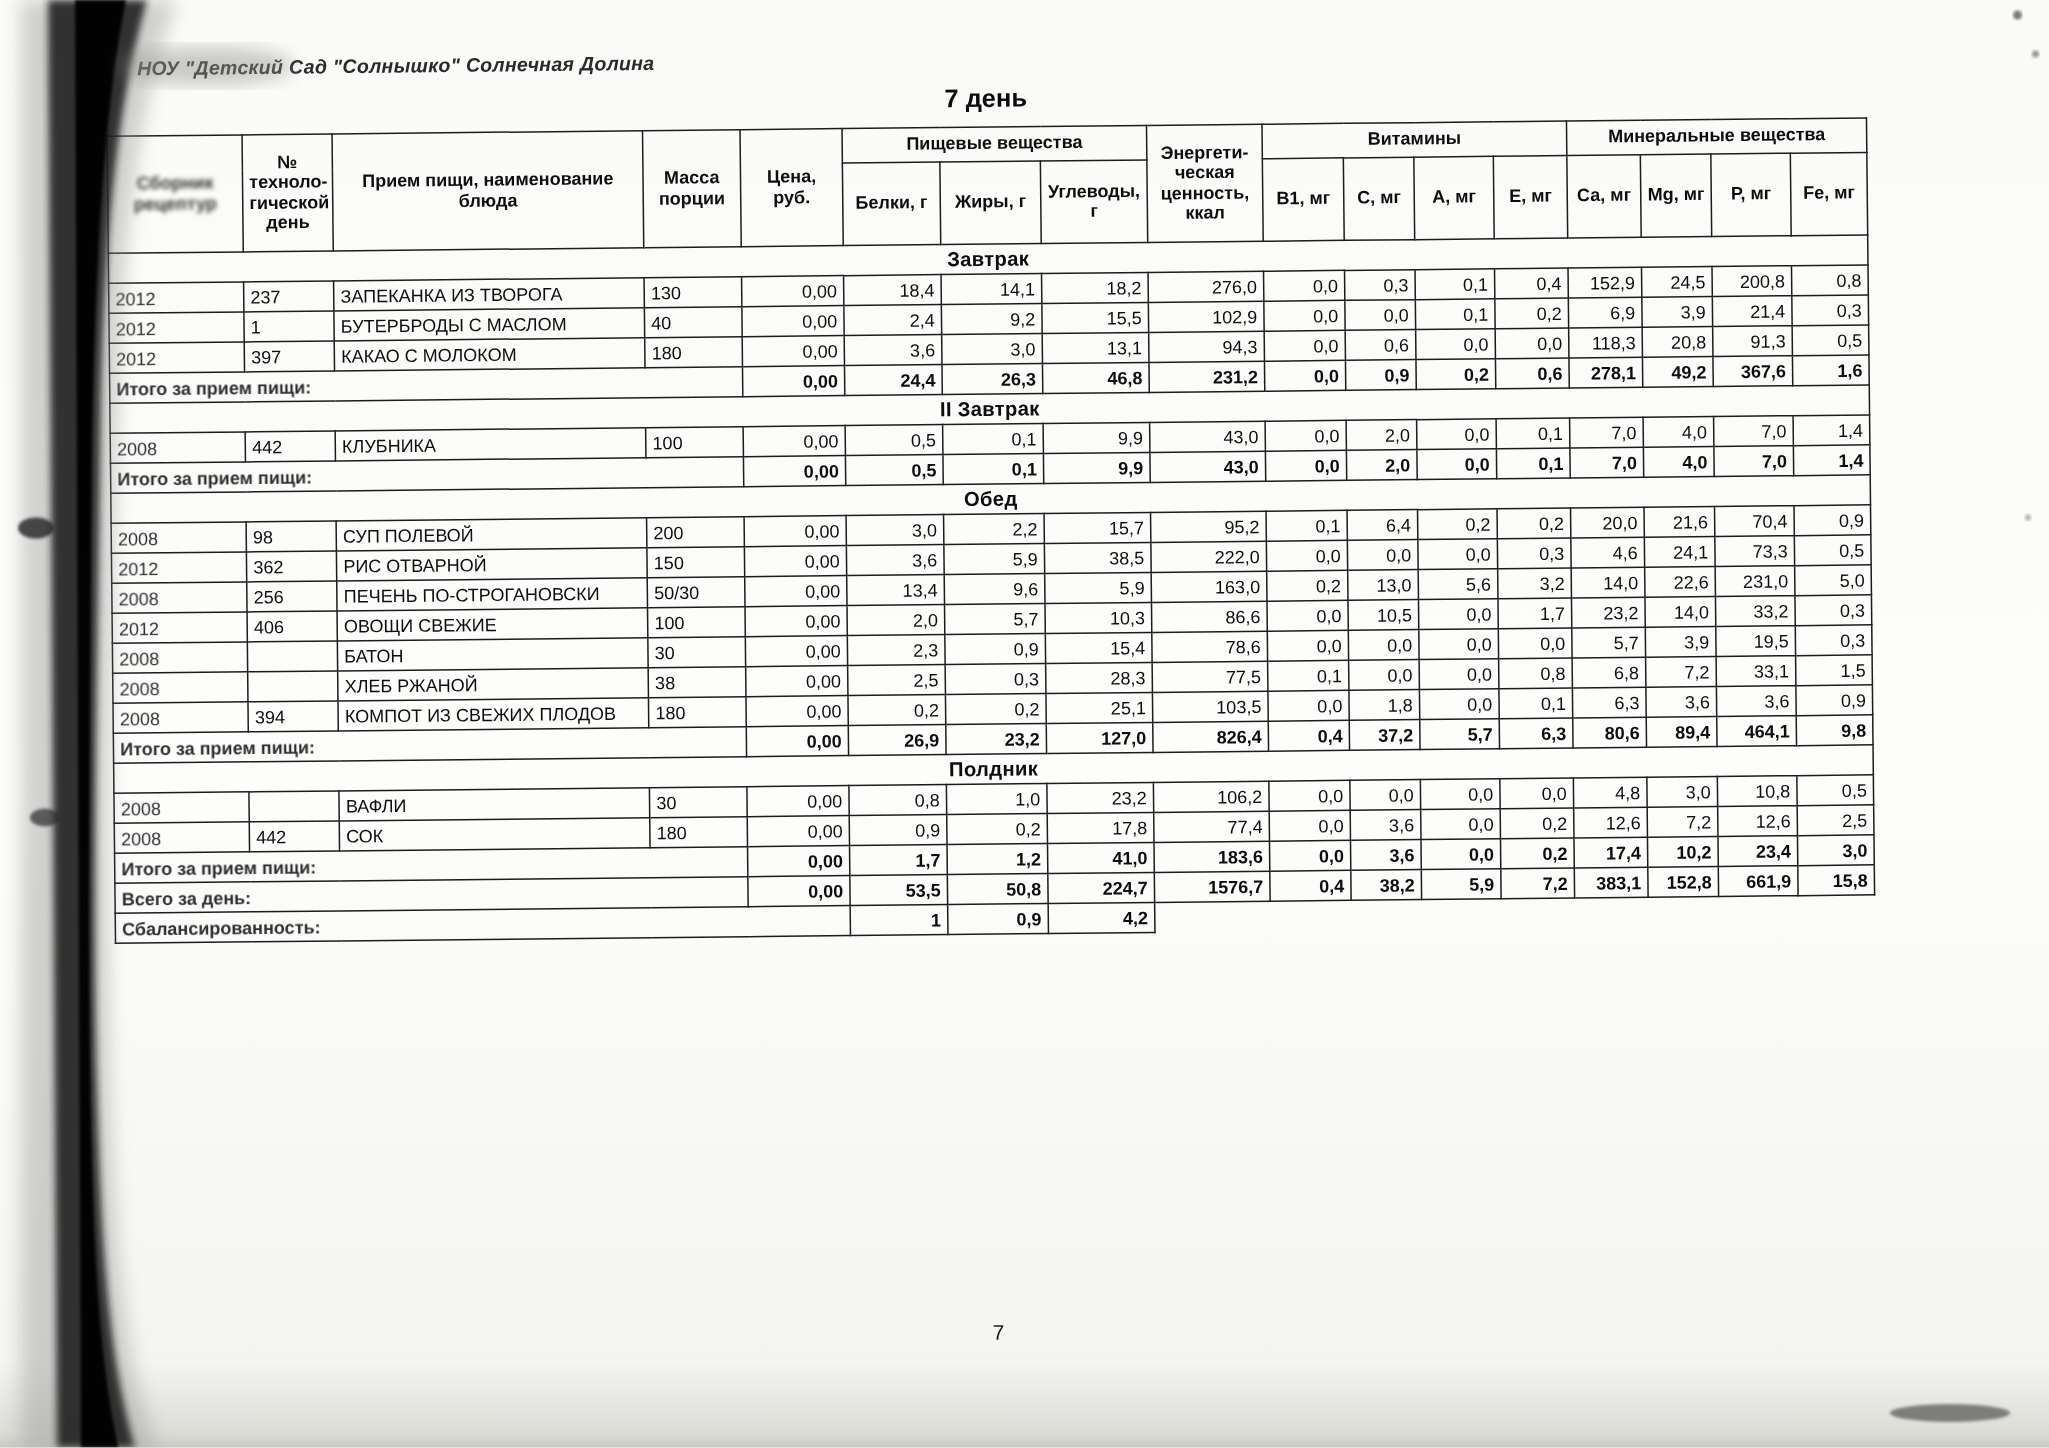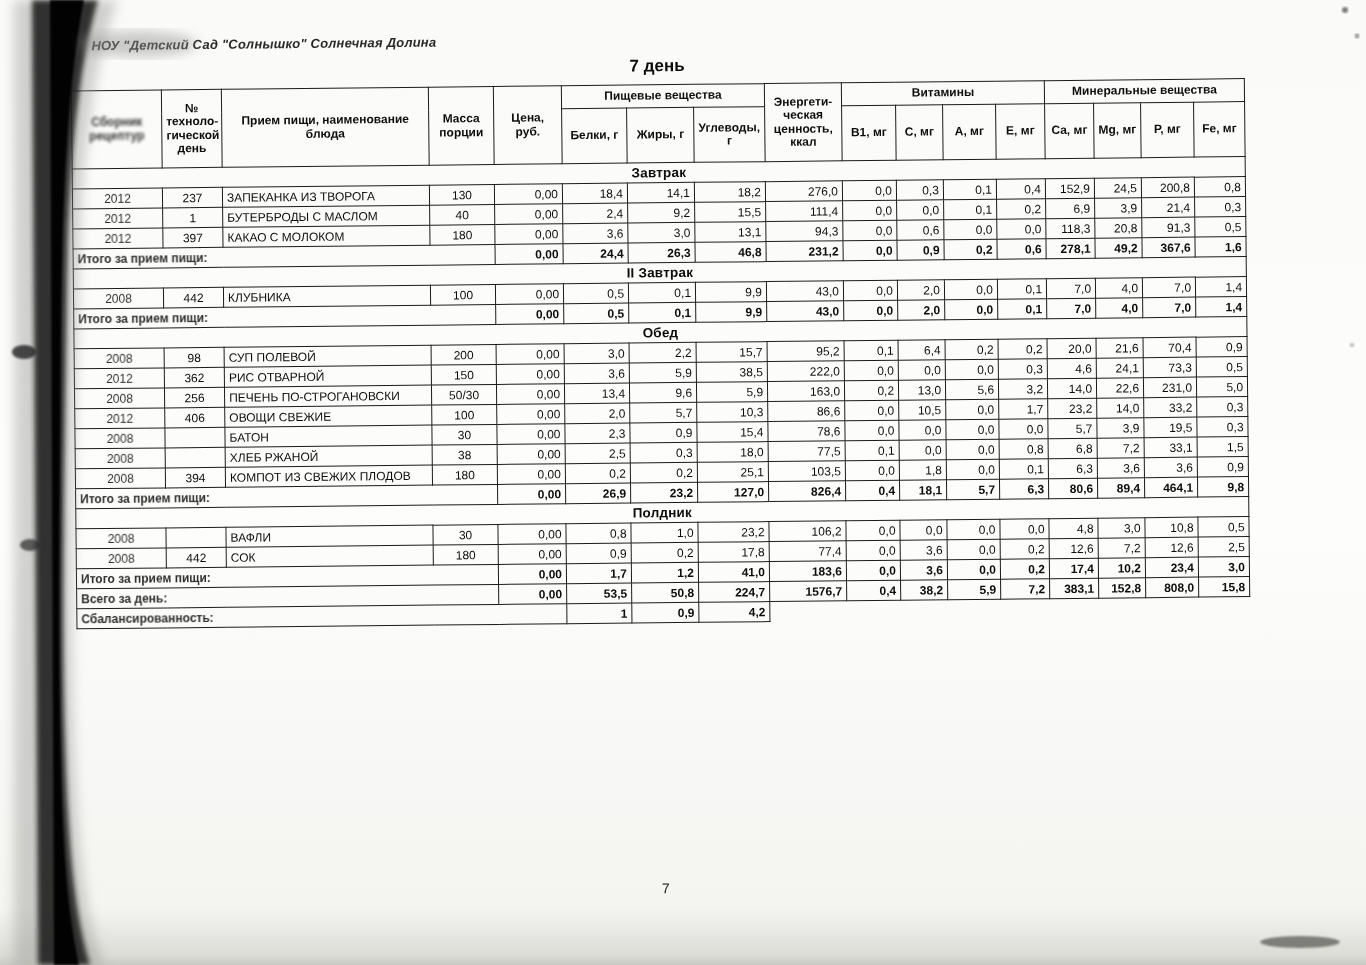--- a/index.html
+++ b/index.html
@@ -35,21 +35,21 @@
     padding:1px 4px;
     overflow:hidden;
   }
   .menu-table thead th {
     font-weight:bold; text-align:center; vertical-align:middle;
     line-height:1.12; font-size:12px; white-space:normal;
   }
   .menu-table thead tr.h1 { height:23px; }
   .menu-table thead tr.h2 { height:55px; }
   .menu-table tbody td { height:20px; white-space:nowrap; vertical-align:middle; }
-  td.c { text-align:center; }
+  td.c { text-align:left; }
   td.l { text-align:left; }
   td.r { text-align:right; }
   td.bold, .bold { font-weight:bold; }
   td.section-name {
     text-align:center; font-weight:bold; font-size:13.5px; height:21px;
     letter-spacing:.2px;
   }
   td.nob { border:none !important; background:transparent; }
   .blur-heavy { filter:blur(1.4px); opacity:.85; }
   .blur-soft  { filter:blur(.5px); color:#2f2f2f; }
@@ -142,21 +142,21 @@
           </tr>
           <tr>
             <td class="c blur-soft">2012</td>
             <td class="c">1</td>
             <td class="l">БУТЕРБРОДЫ С МАСЛОМ</td>
             <td class="c">40</td>
             <td class="r">0,00</td>
             <td class="r">2,4</td>
             <td class="r">9,2</td>
             <td class="r">15,5</td>
-            <td class="r">111,4</td>
+            <td class="r">102,9</td>
             <td class="r">0,0</td>
             <td class="r">0,0</td>
             <td class="r">0,1</td>
             <td class="r">0,2</td>
             <td class="r">6,9</td>
             <td class="r">3,9</td>
             <td class="r">21,4</td>
             <td class="r">0,3</td>
           </tr>
           <tr>
@@ -331,21 +331,21 @@
             <td class="r">0,3</td>
           </tr>
           <tr>
             <td class="c blur-soft">2008</td>
             <td class="c"></td>
             <td class="l">ХЛЕБ РЖАНОЙ</td>
             <td class="c">38</td>
             <td class="r">0,00</td>
             <td class="r">2,5</td>
             <td class="r">0,3</td>
-            <td class="r">18,0</td>
+            <td class="r">28,3</td>
             <td class="r">77,5</td>
             <td class="r">0,1</td>
             <td class="r">0,0</td>
             <td class="r">0,0</td>
             <td class="r">0,8</td>
             <td class="r">6,8</td>
             <td class="r">7,2</td>
             <td class="r">33,1</td>
             <td class="r">1,5</td>
           </tr>
@@ -369,21 +369,21 @@
             <td class="r">0,9</td>
           </tr>
           <tr>
             <td class="l bold blur-soft" colspan="4">Итого за прием пищи:</td>
             <td class="r bold">0,00</td>
             <td class="r bold">26,9</td>
             <td class="r bold">23,2</td>
             <td class="r bold">127,0</td>
             <td class="r bold">826,4</td>
             <td class="r bold">0,4</td>
-            <td class="r bold">18,1</td>
+            <td class="r bold">37,2</td>
             <td class="r bold">5,7</td>
             <td class="r bold">6,3</td>
             <td class="r bold">80,6</td>
             <td class="r bold">89,4</td>
             <td class="r bold">464,1</td>
             <td class="r bold">9,8</td>
           </tr>
           <tr>
             <td class="section-name" colspan="17">Полдник</td>
           </tr>
@@ -447,21 +447,21 @@
             <td class="r bold">53,5</td>
             <td class="r bold">50,8</td>
             <td class="r bold">224,7</td>
             <td class="r bold">1576,7</td>
             <td class="r bold">0,4</td>
             <td class="r bold">38,2</td>
             <td class="r bold">5,9</td>
             <td class="r bold">7,2</td>
             <td class="r bold">383,1</td>
             <td class="r bold">152,8</td>
-            <td class="r bold">808,0</td>
+            <td class="r bold">661,9</td>
             <td class="r bold">15,8</td>
           </tr>
           <tr>
             <td class="l bold blur-soft" colspan="5">Сбалансированность:</td>
             <td class="r bold">1</td>
             <td class="r bold">0,9</td>
             <td class="r bold">4,2</td>
             <td class="nob" colspan="9"></td>
           </tr>
         </tbody>

